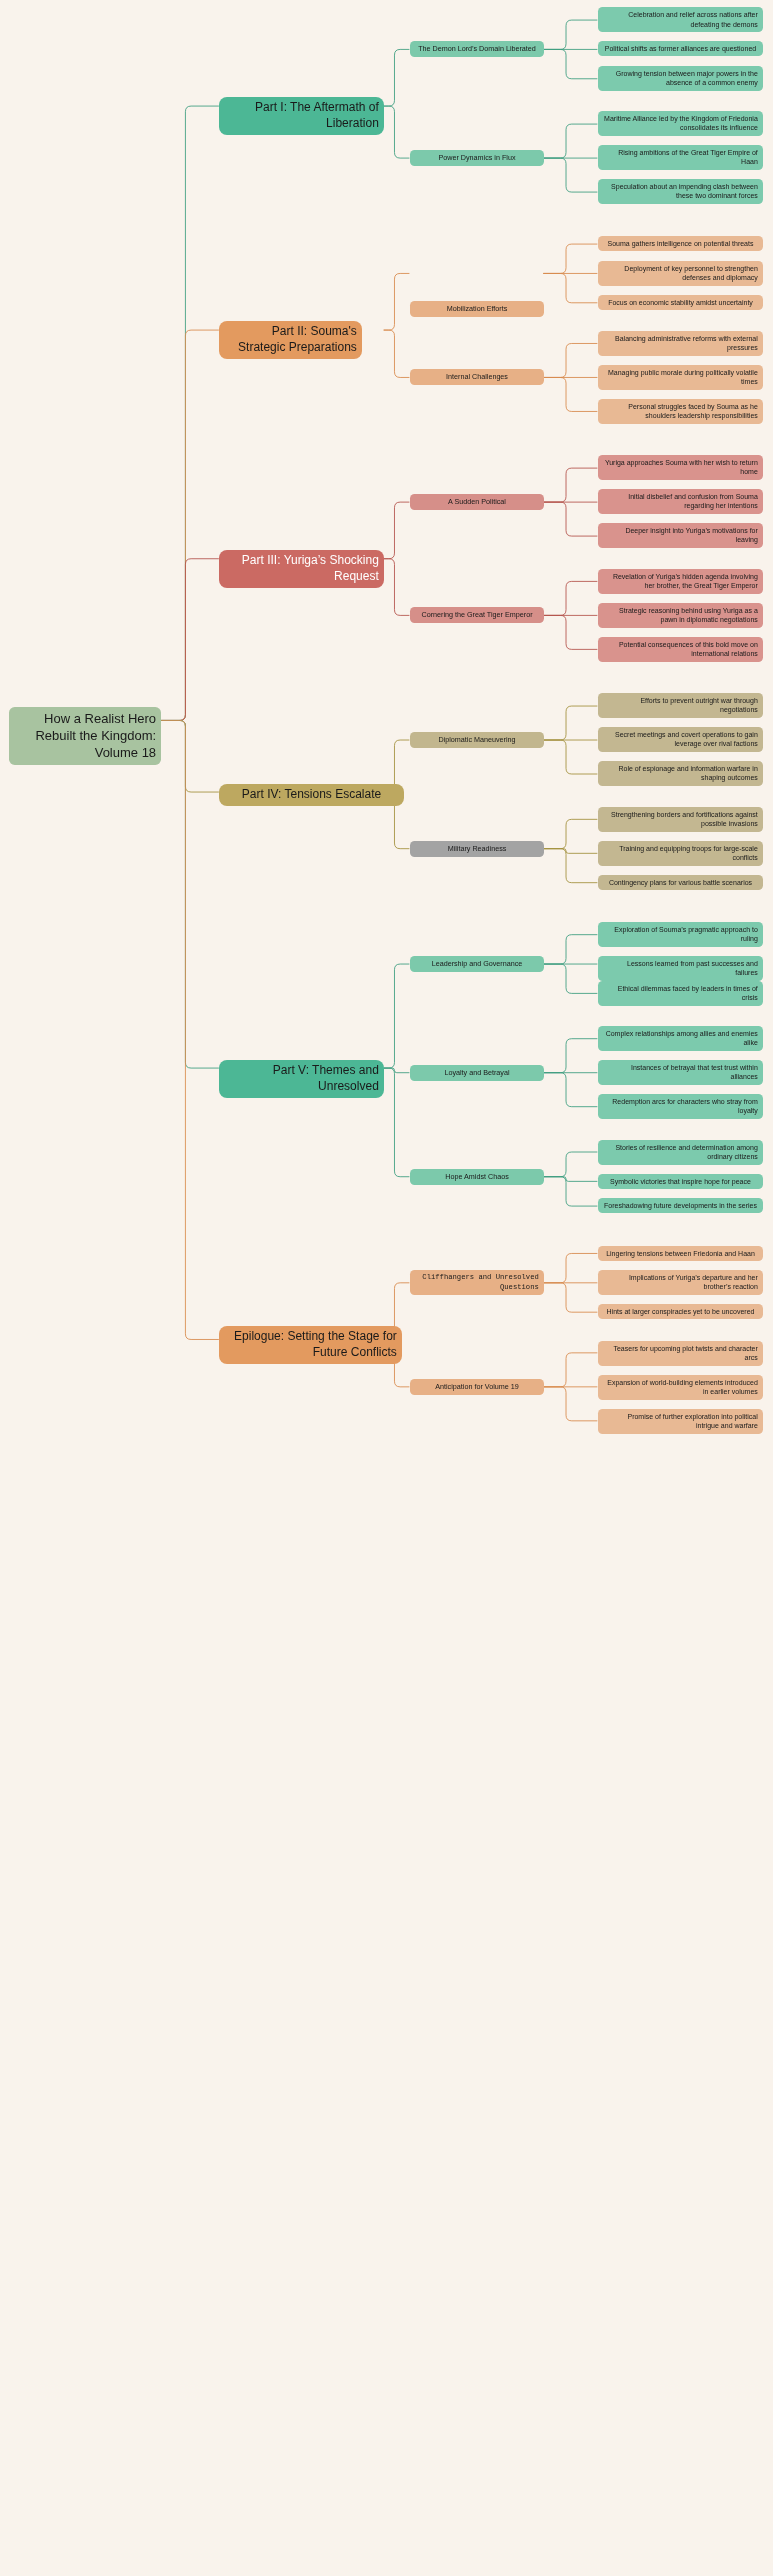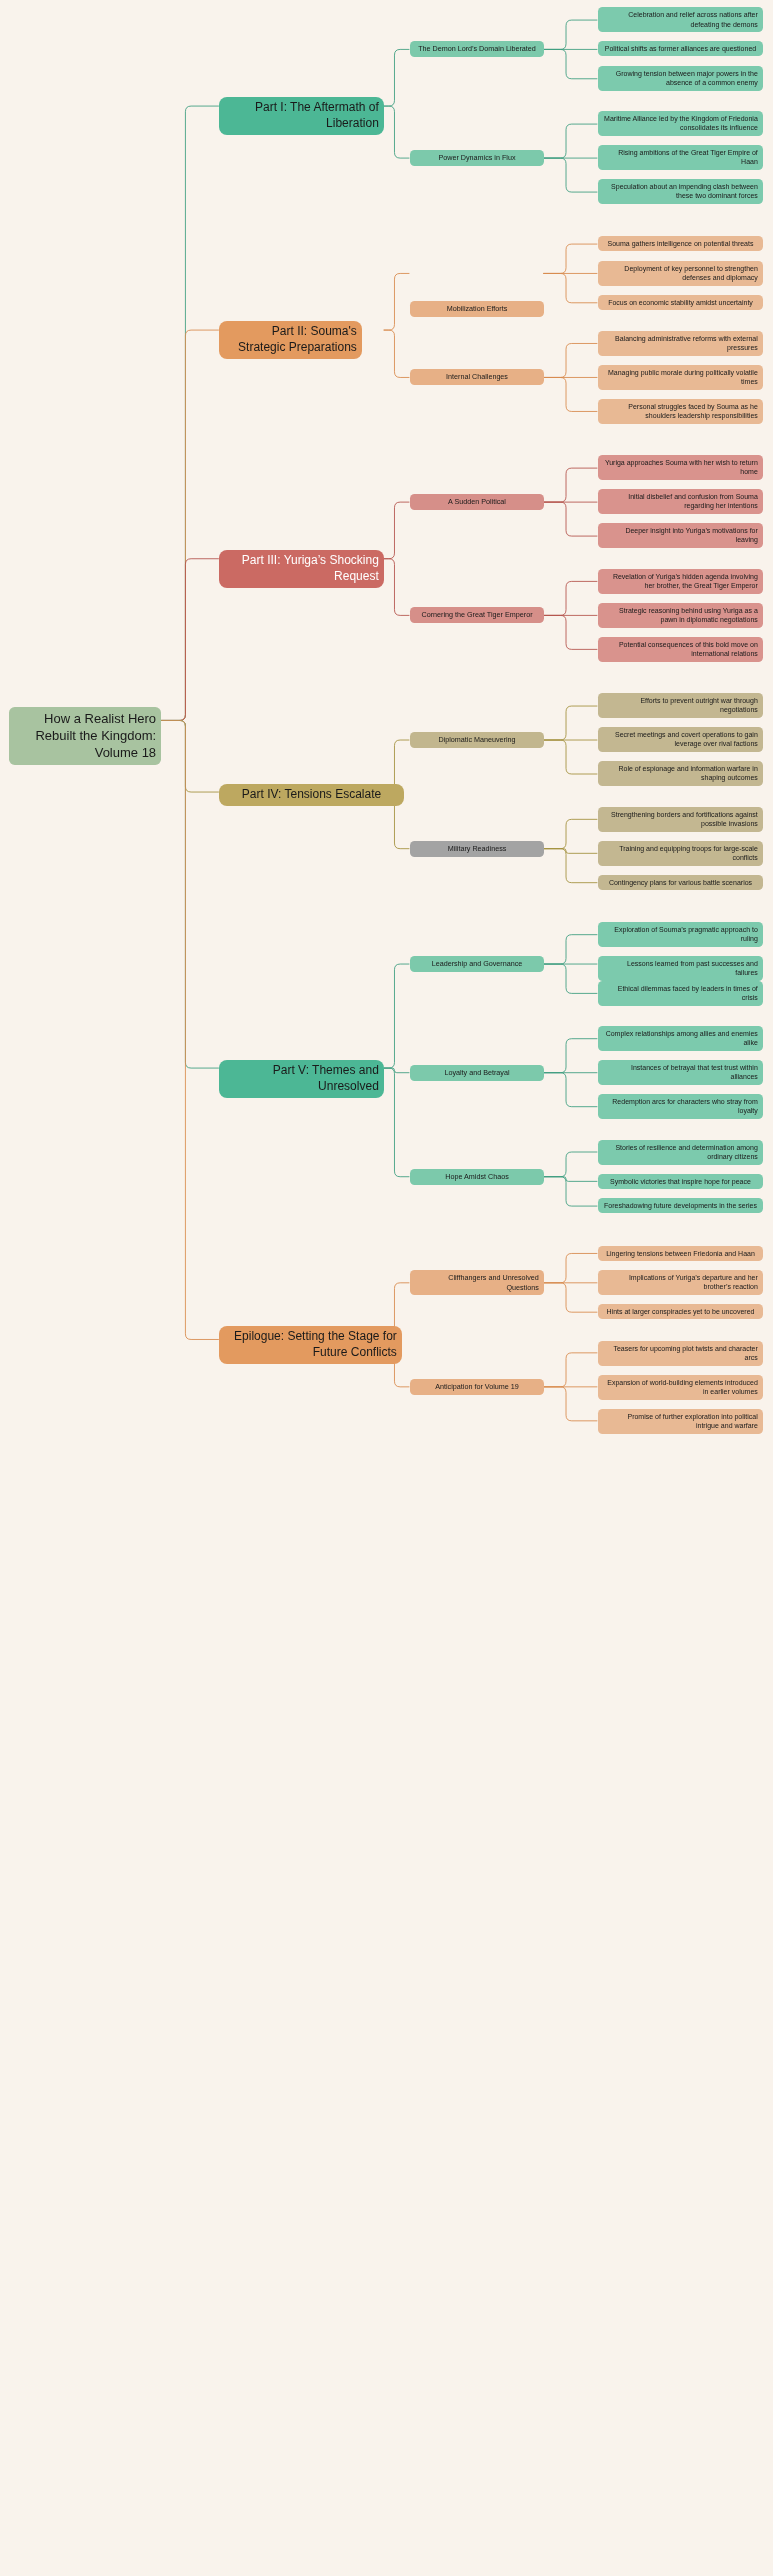--- a/index.html
+++ b/index.html
@@ -163,21 +163,21 @@
       <div class="node node-l3" style="left: 598px; width: 165px; background: rgb(124, 202, 173); color: rgb(26, 26, 26); top: 1094px;">Redemption arcs for characters who stray from loyalty</div>
       <div class="node node-l2" style="left: 410px; width: 134px; background: rgb(124, 201, 171); color: rgb(26, 26, 26); top: 1065px;">Loyalty and Betrayal</div>
       <div class="node node-l3" style="left: 598px; width: 165px; background: rgb(124, 202, 173); color: rgb(26, 26, 26); top: 1140px;">Stories of resilience and determination among ordinary citizens</div>
       <div class="node node-l3" style="left: 598px; width: 165px; background: rgb(124, 202, 173); color: rgb(26, 26, 26); top: 1174px;">Symbolic victories that inspire hope for peace</div>
       <div class="node node-l3" style="left: 598px; width: 165px; background: rgb(124, 202, 173); color: rgb(26, 26, 26); top: 1198px;">Foreshadowing future developments in the series</div>
       <div class="node node-l2" style="left: 410px; width: 134px; background: rgb(124, 201, 171); color: rgb(26, 26, 26); top: 1169px;">Hope Amidst Chaos</div>
       <div class="node node-l1" style="left: 219px; width: 165px; background: rgb(76, 183, 149); color: rgb(26, 26, 26); top: 1060px;">Part V: Themes and Unresolved</div>
       <div class="node node-l3" style="left: 598px; width: 165px; background: rgb(232, 185, 148); color: rgb(26, 26, 26); top: 1246px;">Lingering tensions between Friedonia and Haan</div>
       <div class="node node-l3" style="left: 598px; width: 165px; background: rgb(232, 185, 148); color: rgb(26, 26, 26); top: 1270px;">Implications of Yuriga’s departure and her brother’s reaction</div>
       <div class="node node-l3" style="left: 598px; width: 165px; background: rgb(232, 185, 148); color: rgb(26, 26, 26); top: 1304px;">Hints at larger conspiracies yet to be uncovered</div>
-      <div class="node node-l2" style="left: 410px; width: 134px; background: rgb(231, 176, 134); color: rgb(26, 26, 26); top: 1270px;">Cliffhangers and Unresolved Questions</div>
+      <div class="node node-l2" style="left: 410px; width: 134px; background: rgb(231, 176, 134); color: rgb(26, 26, 26); top: 1270px; font-family: Liberation Mono, monospace;">Cliffhangers and Unresolved Questions</div>
       <div class="node node-l3" style="left: 598px; width: 165px; background: rgb(232, 185, 148); color: rgb(26, 26, 26); top: 1341px;">Teasers for upcoming plot twists and character arcs</div>
       <div class="node node-l3" style="left: 598px; width: 165px; background: rgb(232, 185, 148); color: rgb(26, 26, 26); top: 1375px;">Expansion of world-building elements introduced in earlier volumes</div>
       <div class="node node-l3" style="left: 598px; width: 165px; background: rgb(232, 185, 148); color: rgb(26, 26, 26); top: 1409px;">Promise of further exploration into political intrigue and warfare</div>
       <div class="node node-l2" style="left: 410px; width: 134px; background: rgb(231, 176, 134); color: rgb(26, 26, 26); top: 1379px;">Anticipation for Volume 19</div>
       <div class="node node-l1" style="left: 219px; width: 183px; background: rgb(227, 154, 95); color: rgb(26, 26, 26); top: 1326px;">Epilogue: Setting the Stage for Future Conflicts</div>
       <div class="node node-root" style="left: 9.3px; width: 152px; background: rgb(168, 195, 160); color: rgb(26, 26, 26); top: 707px;">How a Realist Hero Rebuilt the Kingdom: Volume 18</div>
     </div>
 </div>
 
 

